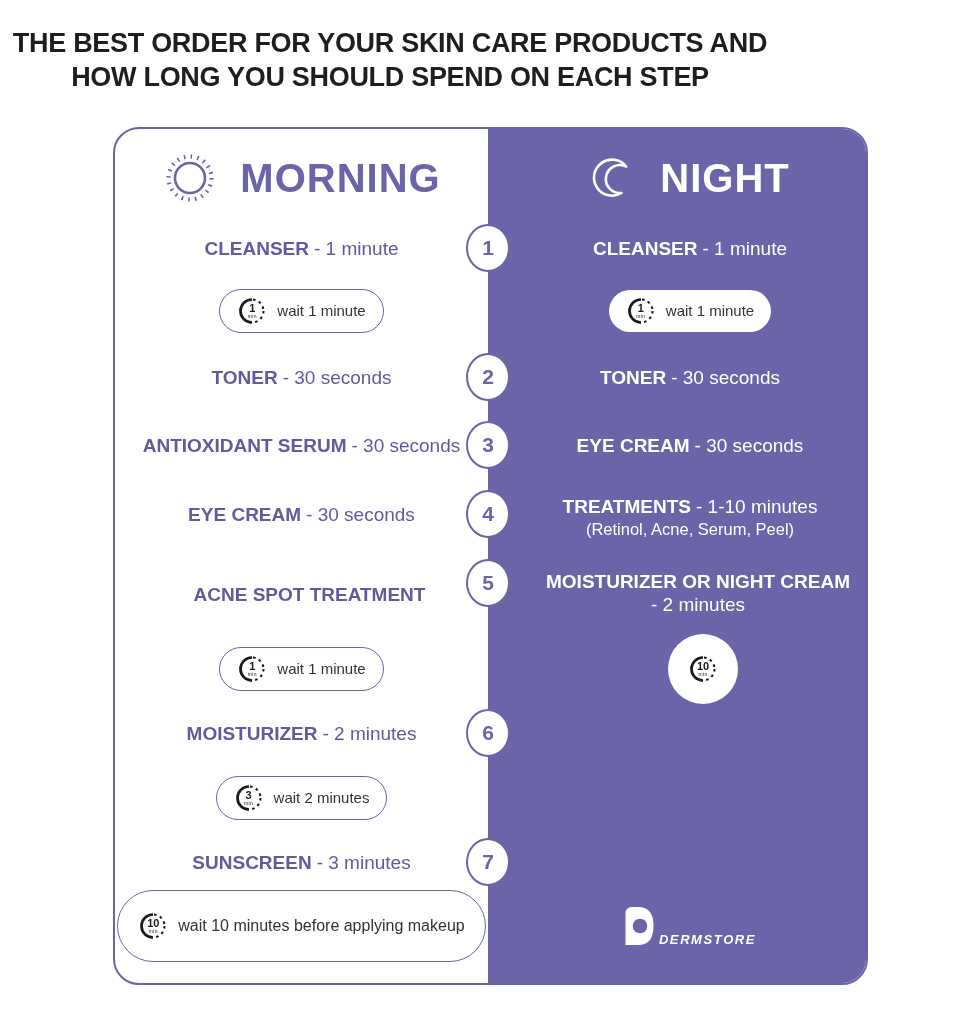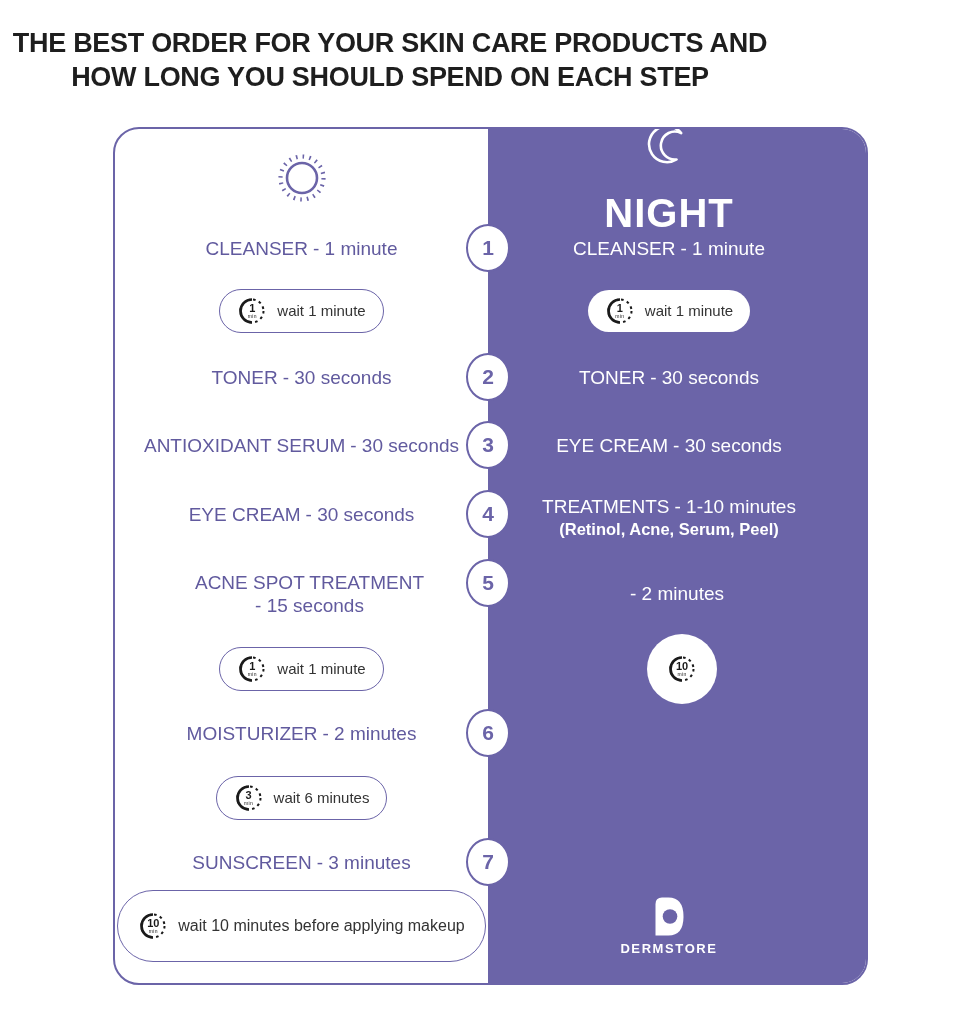--- a/index.html
+++ b/index.html
@@ -15,33 +15,33 @@
     position:absolute;left:113px;top:127px;width:755px;height:858px;
     box-sizing:border-box;border:2px solid #6b64a8;border-radius:26px;
     background:#ffffff;overflow:hidden;
   }
   .night-bg{
     position:absolute;left:373px;top:-2px;width:382px;height:862px;
     background:#6b64a8;
   }
   .row{position:absolute;text-align:center;transform:translateY(-50%);}
   .m-row{left:0;width:373px;}
-  .n-row{left:365px;width:378px;flex-direction:column;}
+  .n-row{left:386px;width:378px;}
   .header{display:flex;align-items:center;justify-content:center;gap:22px;}
   .header-label{font-size:40px;font-weight:700;letter-spacing:1px;}
   .m-header .header-label{color:#6b64a8;}
   .n-header .header-label{color:#ffffff;}
   .icon{flex:none;display:inline-block;line-height:0;}
   .step{font-size:19px;line-height:23px;}
   .m-step{color:#615a9e;}
   .n-step{color:#ffffff;}
-  .step .name{font-weight:400;}
+  .step .name{font-weight:700;}
   .step .dur{font-weight:400;margin-left:5px;}
   .step.stacked .name,.step.stacked .dur{display:block;margin-left:16px;}
-  .step .sub{display:block;font-weight:700;font-size:16.5px;line-height:19px;margin-top:2px;}
+  .step .sub{display:block;font-weight:400;font-size:16.5px;line-height:19px;margin-top:2px;}
   .pill{
     display:inline-flex;align-items:center;gap:10px;background:#ffffff;
     border-radius:999px;padding:6px 17px;font-size:15px;color:#333333;white-space:nowrap;
   }
   .pill.bordered{border:1.7px solid #6b64a8;}
   .pill.big{font-size:16px;padding:20px 20px;}
   .pill-label{line-height:18px;}
   .shift-r{margin-left:26px;}
   .timer{position:relative;width:30px;height:30px;flex:none;}
   .timer svg{position:absolute;left:0;top:0;}
@@ -52,41 +52,42 @@
   .t-min{
     position:absolute;top:18px;left:0;width:100%;text-align:center;
     font-size:5px;line-height:5px;color:#1a1a1a;letter-spacing:0.3px;
   }
   .num{
     position:absolute;left:373px;transform:translate(-50%,-50%);
     width:44px;height:48px;border-radius:50%;background:#ffffff;
     border:2.5px solid #6b64a8;color:#6b64a8;font-weight:700;font-size:21px;
     display:flex;align-items:center;justify-content:center;z-index:3;box-sizing:border-box;
   }
-  .logo-row{display:flex;align-items:center;justify-content:center;gap:4px;}
+  .logo-row{display:flex;align-items:flex-end;justify-content:center;gap:4px;font-style:italic;}
   .brand{color:#ffffff;font-weight:700;font-size:13px;letter-spacing:1.6px;}
 </style>
 </head>
 <body>
 
 <div class="title">
   <div>THE BEST ORDER FOR YOUR SKIN CARE PRODUCTS AND</div>
   <div>HOW LONG YOU SHOULD SPEND ON EACH STEP</div>
 </div>
 
 <div class="card">
   <div class="night-bg"></div>
 
   <div class="row m-row header m-header" style="top:49px">
     <span class="icon">
       <svg width="56" height="56" viewBox="0 0 56 56">
         <circle cx="28" cy="28" r="15" fill="none" stroke="#6b64a8" stroke-width="2.6"></circle>
         <circle cx="28" cy="28" r="21.5" fill="none" stroke="#6b64a8" stroke-width="4.2" stroke-dasharray="1.6 5.15"></circle>
       </svg>
     </span>
+    <span class="header-label">MORNING</span>
   </div>
 
   <div class="row m-row step m-step" style="top:119px">
     <span class="name">CLEANSER</span><span class="dur">- 1 minute</span>
   </div>
 
   <div class="row m-row" style="top:182px">
     <span class="pill bordered">
       <span class="timer">
         <svg width="30" height="30" viewBox="0 0 30 30">
@@ -107,21 +108,20 @@
   <div class="row m-row step m-step" style="top:316px">
     <span class="name">ANTIOXIDANT SERUM</span><span class="dur">- 30 seconds</span>
   </div>
 
   <div class="row m-row step m-step" style="top:385px">
     <span class="name">EYE CREAM</span><span class="dur">- 30 seconds</span>
   </div>
 
   <div class="row m-row step m-step stacked" style="top:465px">
     <span class="name">ACNE SPOT TREATMENT</span>
-      <span class="dur">- 15 seconds</span>
   </div>
 
   <div class="row m-row" style="top:540px">
     <span class="pill bordered">
       <span class="timer">
         <svg width="30" height="30" viewBox="0 0 30 30">
           <circle cx="15" cy="15" r="11.5" fill="none" stroke="#1a1a1a" stroke-width="2" stroke-dasharray="2.6 3.5"></circle>
           <path d="M15 3.5 A11.5 11.5 0 0 0 15 26.5" fill="none" stroke="#1a1a1a" stroke-width="2.7"></path>
         </svg>
         <span class="t-num">1</span>
@@ -138,21 +138,21 @@
   <div class="row m-row" style="top:669px">
     <span class="pill bordered">
       <span class="timer">
         <svg width="30" height="30" viewBox="0 0 30 30">
           <circle cx="15" cy="15" r="11.5" fill="none" stroke="#1a1a1a" stroke-width="2" stroke-dasharray="2.6 3.5"></circle>
           <path d="M15 3.5 A11.5 11.5 0 0 0 15 26.5" fill="none" stroke="#1a1a1a" stroke-width="2.7"></path>
         </svg>
         <span class="t-num">3</span>
         <span class="t-min">min</span>
       </span>
-      <span class="pill-label">wait 6 minutes</span>
+      <span class="pill-label">wait 2 minutes</span>
     </span>
   </div>
 
   <div class="row m-row step m-step" style="top:733px">
     <span class="name">SUNSCREEN</span><span class="dur">- 3 minutes</span>
   </div>
 
   <div class="row m-row" style="top:797px">
     <span class="pill bordered big">
       <span class="timer">
@@ -201,20 +201,21 @@
   <div class="row n-row step n-step" style="top:316px">
     <span class="name">EYE CREAM</span><span class="dur">- 30 seconds</span>
   </div>
 
   <div class="row n-row step n-step" style="top:388px">
     <span class="name">TREATMENTS</span><span class="dur">- 1-10 minutes</span>
     <span class="sub">(Retinol, Acne, Serum, Peel)</span>
   </div>
 
   <div class="row n-row step n-step stacked" style="top:464px">
+    <span class="name">MOISTURIZER OR NIGHT CREAM</span>
       <span class="dur">- 2 minutes</span>
   </div>
 
   <div class="row n-row" style="top:540px">
     <span class="pill big shift-r">
       <span class="timer">
         <svg width="30" height="30" viewBox="0 0 30 30">
           <circle cx="15" cy="15" r="11.5" fill="none" stroke="#1a1a1a" stroke-width="2" stroke-dasharray="2.6 3.5"></circle>
           <path d="M15 3.5 A11.5 11.5 0 0 0 15 26.5" fill="none" stroke="#1a1a1a" stroke-width="2.7"></path>
         </svg>

